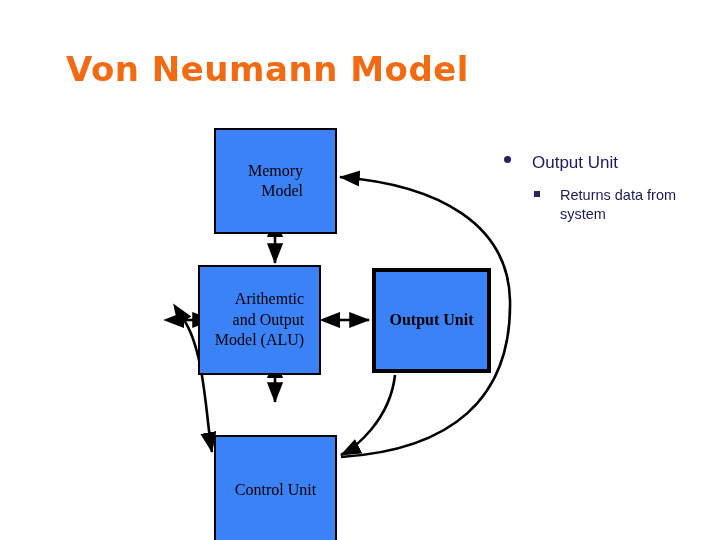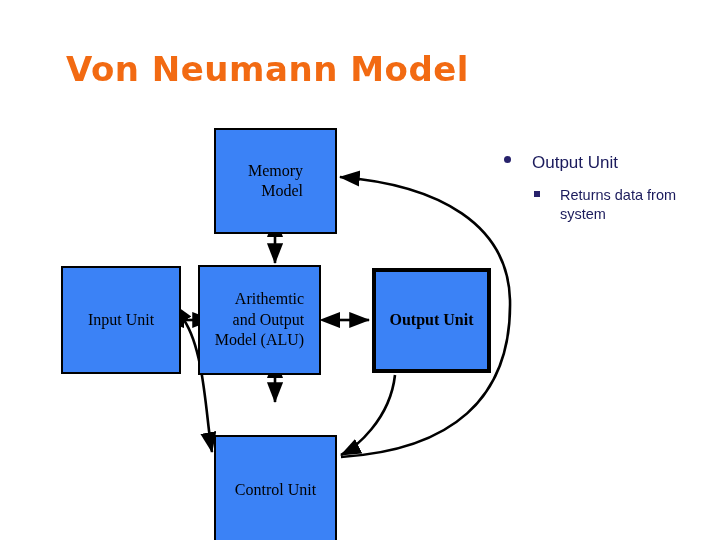--- a/index.html
+++ b/index.html
@@ -143,23 +143,20 @@
     <path d="M 341 457 C 450 450, 512 400, 510 300 C 508 225, 440 185, 340 177" fill="none" stroke="#000" stroke-width="2.6" marker-end="url(#ah)"></path>
   </svg>
 
   <div class="dbox" id="box-memory">
     <span>
       <span>Memory</span><br>
       <span>Model</span>
     </span>
   </div>
 
-  <div class="dbox" id="box-input">
-    <span>Input Unit</span>
-  </div>
 
   <div class="dbox" id="box-alu">
     <span>
       <span>Arithemtic</span><br>
       <span>and Output</span><br>
       <span>Model (ALU)</span>
     </span>
   </div>
 
   <div class="dbox thick" id="box-output">

